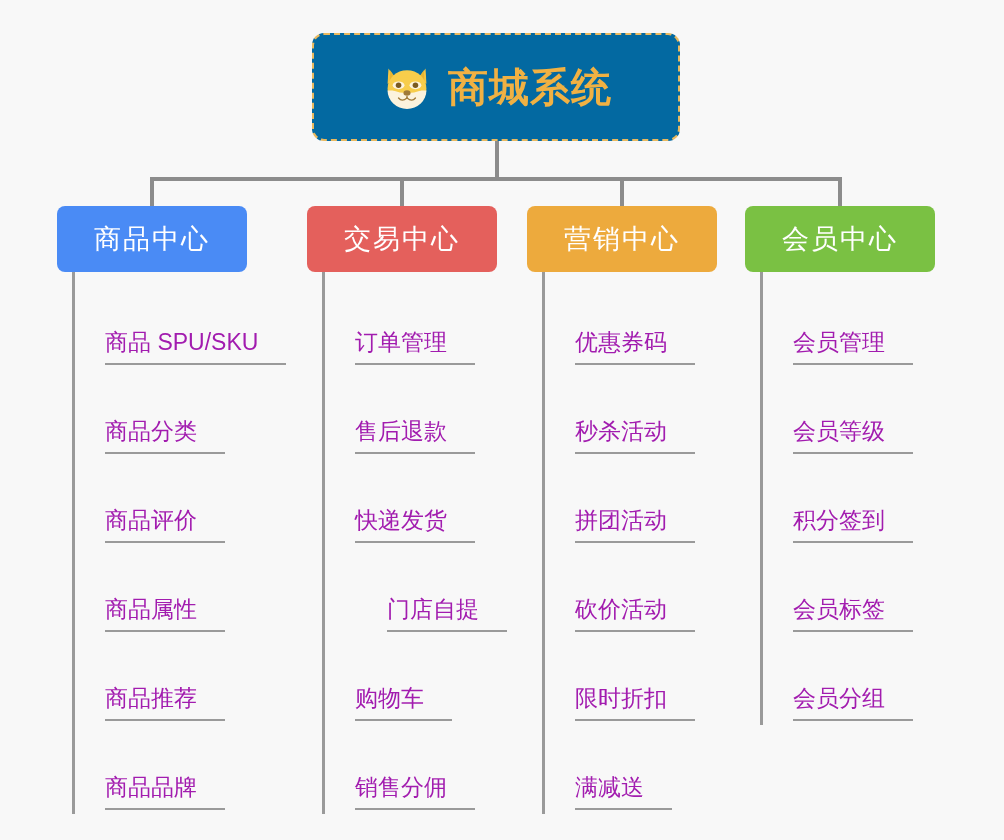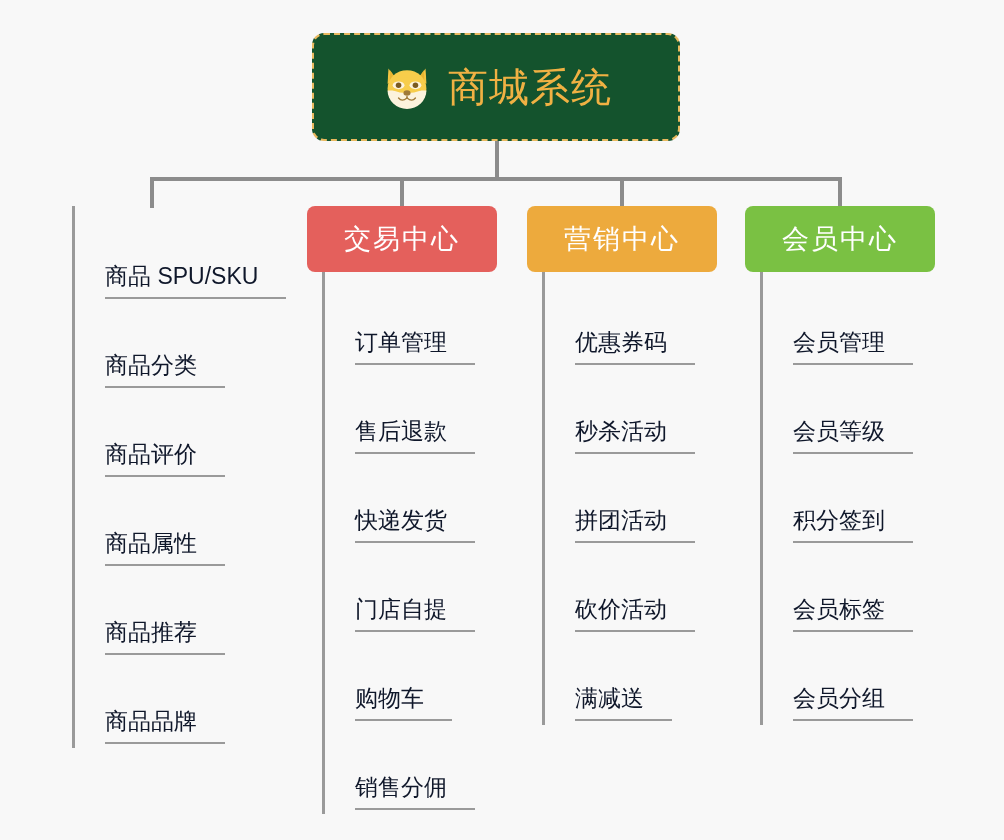--- a/index.html
+++ b/index.html
@@ -114,33 +114,33 @@
     box-sizing: border-box;
     display: flex;
     align-items: flex-end;
     padding-left: 30px;
     padding-bottom: 4px;
   }
   .leaf-label {
     display: inline-block;
     font-size: 23px;
     line-height: 1.25;
-    color: #0f172a;
+    color: #a21caf;
     white-space: nowrap;
     border-bottom: 2px solid #9a9a9a;
     padding-bottom: 6px;
     padding-right: 28px;
   }
 </style>
 </head>
 <body style="background: rgb(248, 248, 248);">
 
 <div id="chart">
 
-  <div class="root-node" style="border-color: rgb(233, 185, 95); background: #14532d;">
+  <div class="root-node" style="border-color: rgb(233, 185, 95); background: #0369a1; font-weight: bold;">
     <svg class="root-icon" viewBox="0 0 64 64">
       <path d="M10 10 L9 28 L20 24 Z" fill="#f5c542"></path>
       <path d="M54 10 L55 28 L44 24 Z" fill="#f5c542"></path>
       <path d="M12 12 L11.5 25 L19 22 Z" fill="#e8b531"></path>
       <path d="M52 12 L52.5 25 L45 22 Z" fill="#e8b531"></path>
       <ellipse cx="32" cy="34" rx="23" ry="22" fill="#f7cd4b"></ellipse>
       <path d="M9 36 a23 22 0 0 0 46 0 z" fill="#fcf3dd"></path>
       <ellipse cx="32" cy="30" rx="22" ry="9" fill="#f7cd4b"></ellipse>
       <ellipse cx="22" cy="30" rx="7" ry="4.6" fill="#fcf3dd"></ellipse>
       <ellipse cx="42" cy="30" rx="7" ry="4.6" fill="#fcf3dd"></ellipse>
@@ -155,20 +155,23 @@
   </div>
 
   <div class="conn conn-stub" style="background: rgb(140, 140, 140);"></div>
   <div class="conn conn-bus" style="background: rgb(140, 140, 140);"></div>
   <div class="conn conn-drop c0" style="background: rgb(140, 140, 140);"></div>
   <div class="conn conn-drop c1" style="background: rgb(140, 140, 140);"></div>
   <div class="conn conn-drop c2" style="background: rgb(140, 140, 140);"></div>
   <div class="conn conn-drop c3" style="background: rgb(140, 140, 140);"></div>
 
   <div class="column c0">
+    <div class="cat-header" style="background: rgb(74, 139, 245);">
+      <span>商品中心</span>
+    </div>
     <div class="branch" style="border-left-color: rgb(154, 154, 154);">
       <div class="leaf">
           <span class="leaf-label" style="border-bottom-color: rgb(154, 154, 154);">商品 SPU/SKU</span>
         </div>
       <div class="leaf">
           <span class="leaf-label" style="border-bottom-color: rgb(154, 154, 154);">商品分类</span>
         </div>
       <div class="leaf">
           <span class="leaf-label" style="border-bottom-color: rgb(154, 154, 154);">商品评价</span>
         </div>
@@ -192,21 +195,21 @@
       <div class="leaf">
           <span class="leaf-label" style="border-bottom-color: rgb(154, 154, 154);">订单管理</span>
         </div>
       <div class="leaf">
           <span class="leaf-label" style="border-bottom-color: rgb(154, 154, 154);">售后退款</span>
         </div>
       <div class="leaf">
           <span class="leaf-label" style="border-bottom-color: rgb(154, 154, 154);">快递发货</span>
         </div>
       <div class="leaf">
-          <span class="leaf-label" style="border-bottom-color: rgb(154, 154, 154);">门店自提</span>
+          <span class="leaf-label" style="border-bottom-color: rgb(154, 154, 154); margin-left: 32px;">门店自提</span>
         </div>
       <div class="leaf">
           <span class="leaf-label" style="border-bottom-color: rgb(154, 154, 154);">购物车</span>
         </div>
       <div class="leaf">
           <span class="leaf-label" style="border-bottom-color: rgb(154, 154, 154);">销售分佣</span>
         </div>
     </div>
   </div>
 
@@ -221,20 +224,23 @@
       <div class="leaf">
           <span class="leaf-label" style="border-bottom-color: rgb(154, 154, 154);">秒杀活动</span>
         </div>
       <div class="leaf">
           <span class="leaf-label" style="border-bottom-color: rgb(154, 154, 154); margin-top: 40px;">拼团活动</span>
         </div>
       <div class="leaf">
           <span class="leaf-label" style="border-bottom-color: rgb(154, 154, 154);">砍价活动</span>
         </div>
       <div class="leaf">
+          <span class="leaf-label" style="border-bottom-color: rgb(154, 154, 154);">限时折扣</span>
+        </div>
+      <div class="leaf">
           <span class="leaf-label" style="border-bottom-color: rgb(154, 154, 154);">满减送</span>
         </div>
     </div>
   </div>
 
   <div class="column c3">
     <div class="cat-header" style="background: rgb(122, 193, 67);">
       <span>会员中心</span>
     </div>
     <div class="branch" style="border-left-color: rgb(154, 154, 154);">

